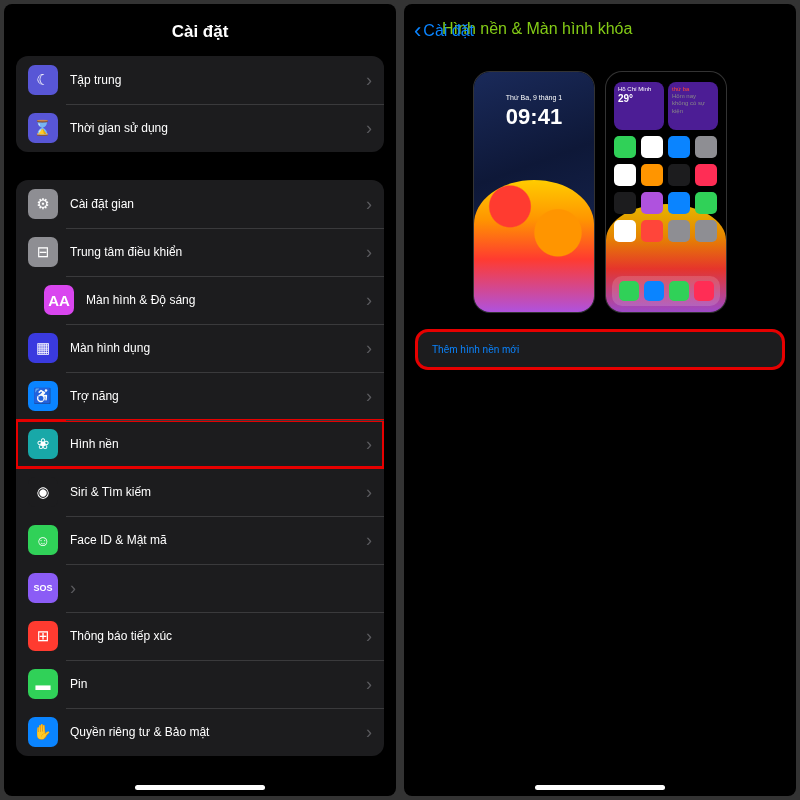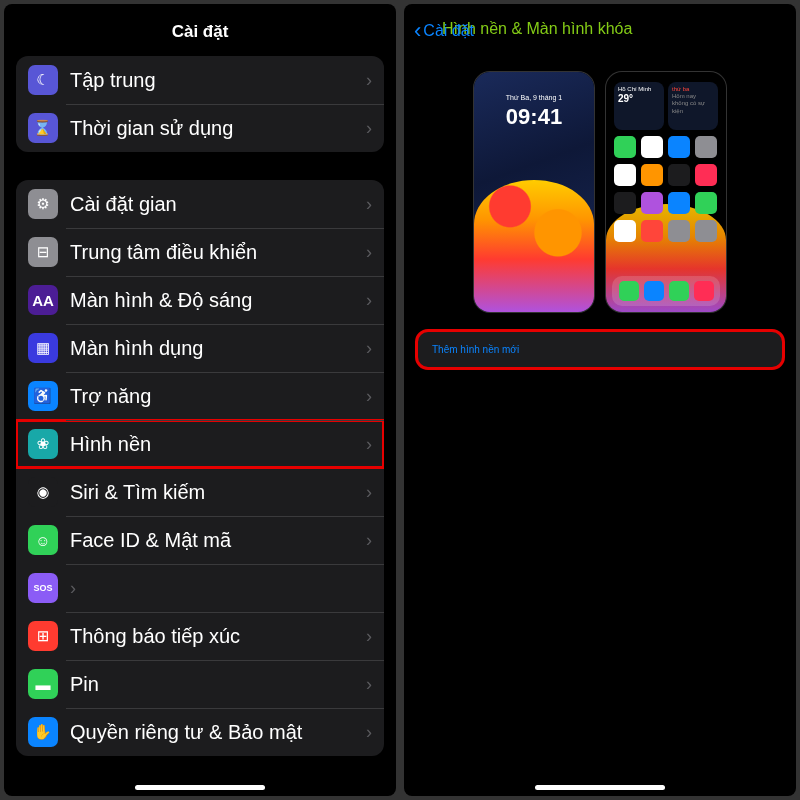--- a/index.html
+++ b/index.html
@@ -90,21 +90,21 @@
     align-items: center;
     justify-content: center;
     margin-right: 12px;
     font-size: 15px;
     color: #fff;
     flex-shrink: 0;
   }
   .label {
     flex: 1;
     color: #fff;
-    font-size: 20px;
+    font-size: 12px;
     font-weight: 400;
   }
   .chevron {
     color: #5a5a5e;
     font-size: 18px;
   }
   .highlight {
     outline: 3px solid #e60000;
     outline-offset: -2px;
     position: relative;
@@ -180,21 +180,21 @@
     position: absolute;
     top: 10px;
     left: 8px;
     right: 8px;
     display: flex;
     gap: 4px;
   }
   .widget {
     flex: 1;
     height: 48px;
-    background: #0f172a;
+    background: #4c1d95;
     border-radius: 8px;
     font-size: 6px;
     color: #fff;
     padding: 4px;
     line-height: 1.2;
   }
   .app-grid {
     position: absolute;
     top: 64px;
     left: 8px;
@@ -259,21 +259,21 @@
           <div class="icon" style="background: rgb(142, 142, 147); font-size: 15px; font-weight: 400;">⚙</div>
           <div class="label">Cài đặt gian</div>
           <div class="chevron">›</div>
         </div>
         <div class="row">
           <div class="icon" style="background: rgb(142, 142, 147); font-size: 15px; font-weight: 400;">⊟</div>
           <div class="label">Trung tâm điều khiển</div>
           <div class="chevron">›</div>
         </div>
         <div class="row">
-          <div class="icon" style="background: #4c1d95; font-size: 15px; font-weight: 700;">AA</div>
+          <div class="icon" style="background: #d946ef; font-size: 15px; font-weight: 700; margin-left: 16px;">AA</div>
           <div class="label">Màn hình &amp; Độ sáng</div>
           <div class="chevron">›</div>
         </div>
         <div class="row">
           <div class="icon" style="background: rgb(58, 58, 223); font-size: 15px; font-weight: 400;">▦</div>
           <div class="label">Màn hình dụng</div>
           <div class="chevron">›</div>
         </div>
         <div class="row">
           <div class="icon" style="background: rgb(10, 132, 255); font-size: 15px; font-weight: 400;">♿</div>

